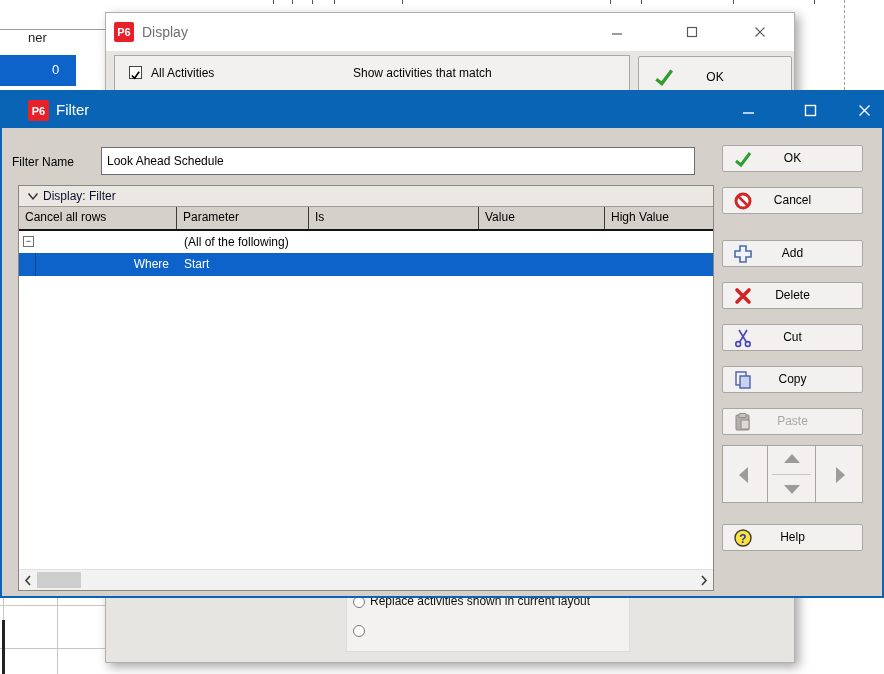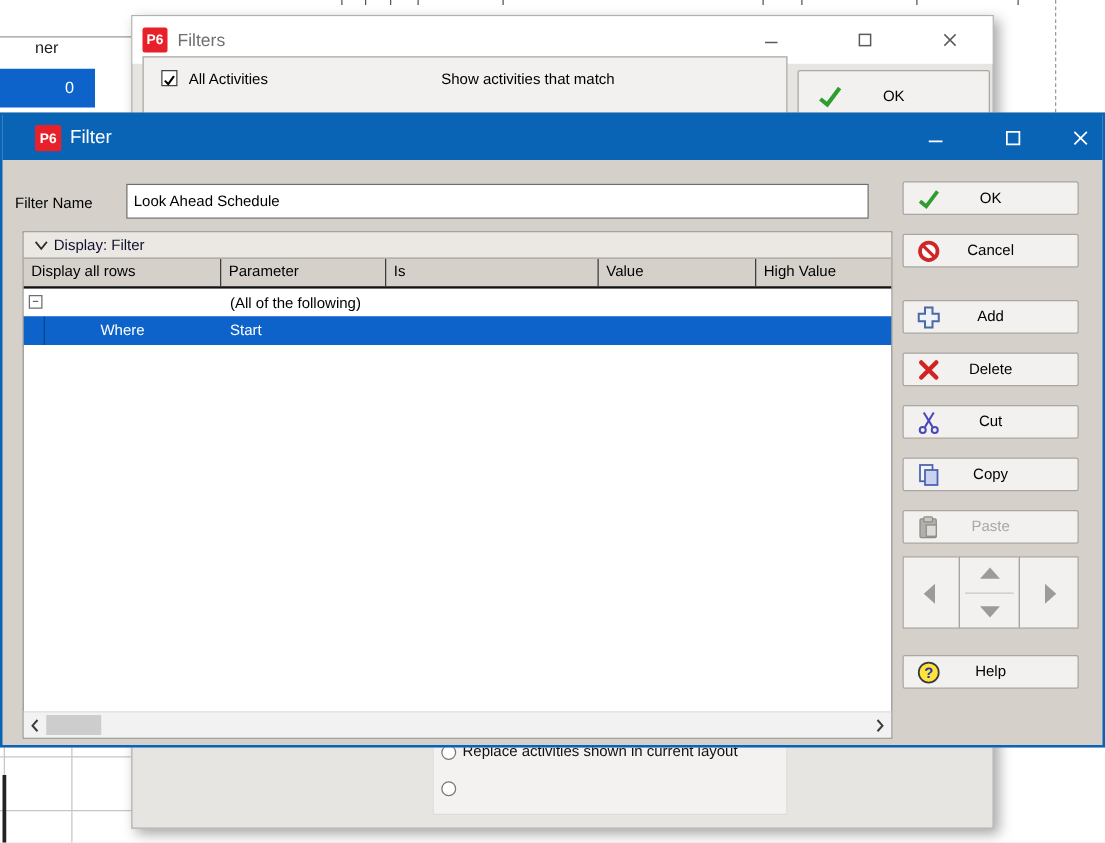--- a/index.html
+++ b/index.html
@@ -49,21 +49,21 @@
   #grid-header { display:flex; height:24px; background:#d5d1ca; border-bottom:2px solid #141414; }
   #grid-header .hc { font-size:12px; line-height:21px; padding-left:6px;
      border-right:1px solid #3c3c3c; overflow:hidden; white-space:nowrap; }
   .row { position:relative; font-size:12px; white-space:nowrap; }
   #row-group { height:22px; line-height:22px; background:#fff; }
   #row-group .gtext { position:absolute; left:165px; }
   .expander { position:absolute; left:4px; top:5px; width:11px; height:11px;
      border:1px solid #6e6e6e; background:#fff; font-size:9px; line-height:9px; text-align:center; color:#111; }
   #row-where { height:23px; line-height:23px; background:#0e63cb; color:#fff; }
   #row-where .vsep { position:absolute; left:16px; top:0; bottom:0; width:1px; background:rgba(0,0,0,0.30); }
-  #where-cell { position:absolute; left:24px; width:110px; text-align:center; }
+  #where-cell { position:absolute; left:40px; width:110px; text-align:right; }
   #param-cell { position:absolute; left:165px; }
   #is-cell { position:absolute; left:292px; top:0; width:168px; height:23px;
      border:2px solid #e78f41; padding-left:4px; line-height:18px; background:#0e63cb; }
   #hscroll { position:absolute; left:0; right:0; bottom:0; height:21px; background:#f2f2f2;
      border-top:1px solid #e0e0e0; }
   .sb-arrow { position:absolute; top:0; width:18px; height:20px; display:flex; align-items:center; justify-content:center; }
   #sb-thumb { position:absolute; left:18px; top:2px; width:44px; height:16px; background:#cdcdcd; }
   
   .side-btn { left:720px; width:141px; height:27px; }
   .side-btn .lbl { line-height:25px; }
@@ -101,39 +101,39 @@
   <div class="abs grid-lt" style="left:3px; top:596px; width:1px; height:78px;"></div>
   <div class="abs grid-lt" style="left:57px; top:596px; width:1px; height:78px;"></div>
   <div class="abs grid-lt" style="left:0; top:605px; width:105px; height:1px;"></div>
   <div class="abs grid-lt" style="left:0; top:648px; width:105px; height:1px;"></div>
   <div class="abs" style="left:2px; top:620px; width:3px; height:54px; background:#222;"></div>
 </div>
 
 <div id="filters-dialog">
   <div id="filters-titlebar">
     <div class="p6-badge abs" style="left:8px; top:9px; width:20px; height:20px;">P6</div>
-    <div id="filters-title">Filters</div>
+    <div id="filters-title">Display</div>
     <div class="gray-ctrl win-btn" style="left:493px;">
       <svg width="12" height="12" viewBox="0 0 12 12">
           <line x1="1" y1="8" x2="11" y2="8" stroke="#5a5a5a" stroke-width="1.2"></line>
         </svg>
     </div>
     <div class="gray-ctrl win-btn" style="left:568px;">
       <svg width="12" height="12" viewBox="0 0 12 12">
           <rect x="1.5" y="1.5" width="9" height="9" fill="none" stroke="#5a5a5a" stroke-width="1.2"></rect>
         </svg>
     </div>
     <div class="gray-ctrl win-btn" style="left:636px;">
       <svg width="12" height="12" viewBox="0 0 12 12">
           <path d="M1.5 1.5 L10.5 10.5 M10.5 1.5 L1.5 10.5" stroke="#5a5a5a" stroke-width="1.2"></path>
         </svg>
     </div>
   </div>
 
-  <div class="panel abs" style="left:8px; top:32px; width:516px; height:48px;">
+  <div class="panel abs" style="left:8px; top:42px; width:516px; height:48px;">
     <div class="checkbox" style="left:14px; top:10px;">
       <svg width="11" height="11" viewBox="0 0 12 12">
         <path d="M2 6 L5 9 L10 2" stroke="#000" stroke-width="1.8" fill="none"></path>
         </svg>
     </div>
     <span class="abs" style="left:36px; top:10px; font-size:12px;">All Activities</span>
     <span class="abs" style="left:238px; top:10px; font-size:12px;">Show activities that match</span>
   </div>
 
   <div class="btn-classic" style="left:532px; top:43px; width:154px; height:44px;">
@@ -175,21 +175,21 @@
 
   <div id="grid">
     <div id="display-bar">
       <svg class="abs" style="left:8px; top:6px;" width="12" height="9" viewBox="0 0 12 8">
         <path d="M1.5 1 L6 6.5 L10.5 1" fill="none" stroke="#2d2d2d" stroke-width="1.4"></path>
         </svg>
       <span class="txt">Display: Filter</span>
     </div>
 
     <div id="grid-header">
-      <div class="hc" style="width:158px;">Display all rows</div>
+      <div class="hc" style="width:158px;">Cancel all rows</div>
       <div class="hc" style="width:132px;">Parameter</div>
       <div class="hc" style="width:170px;">Is</div>
       <div class="hc" style="width:126px;">Value</div>
       <div class="hc" style="flex:1; border-right:none;">High Value</div>
     </div>
 
     <div class="row" id="row-group">
       <div class="expander">−</div>
       <span class="gtext">(All of the following)</span>
     </div>

